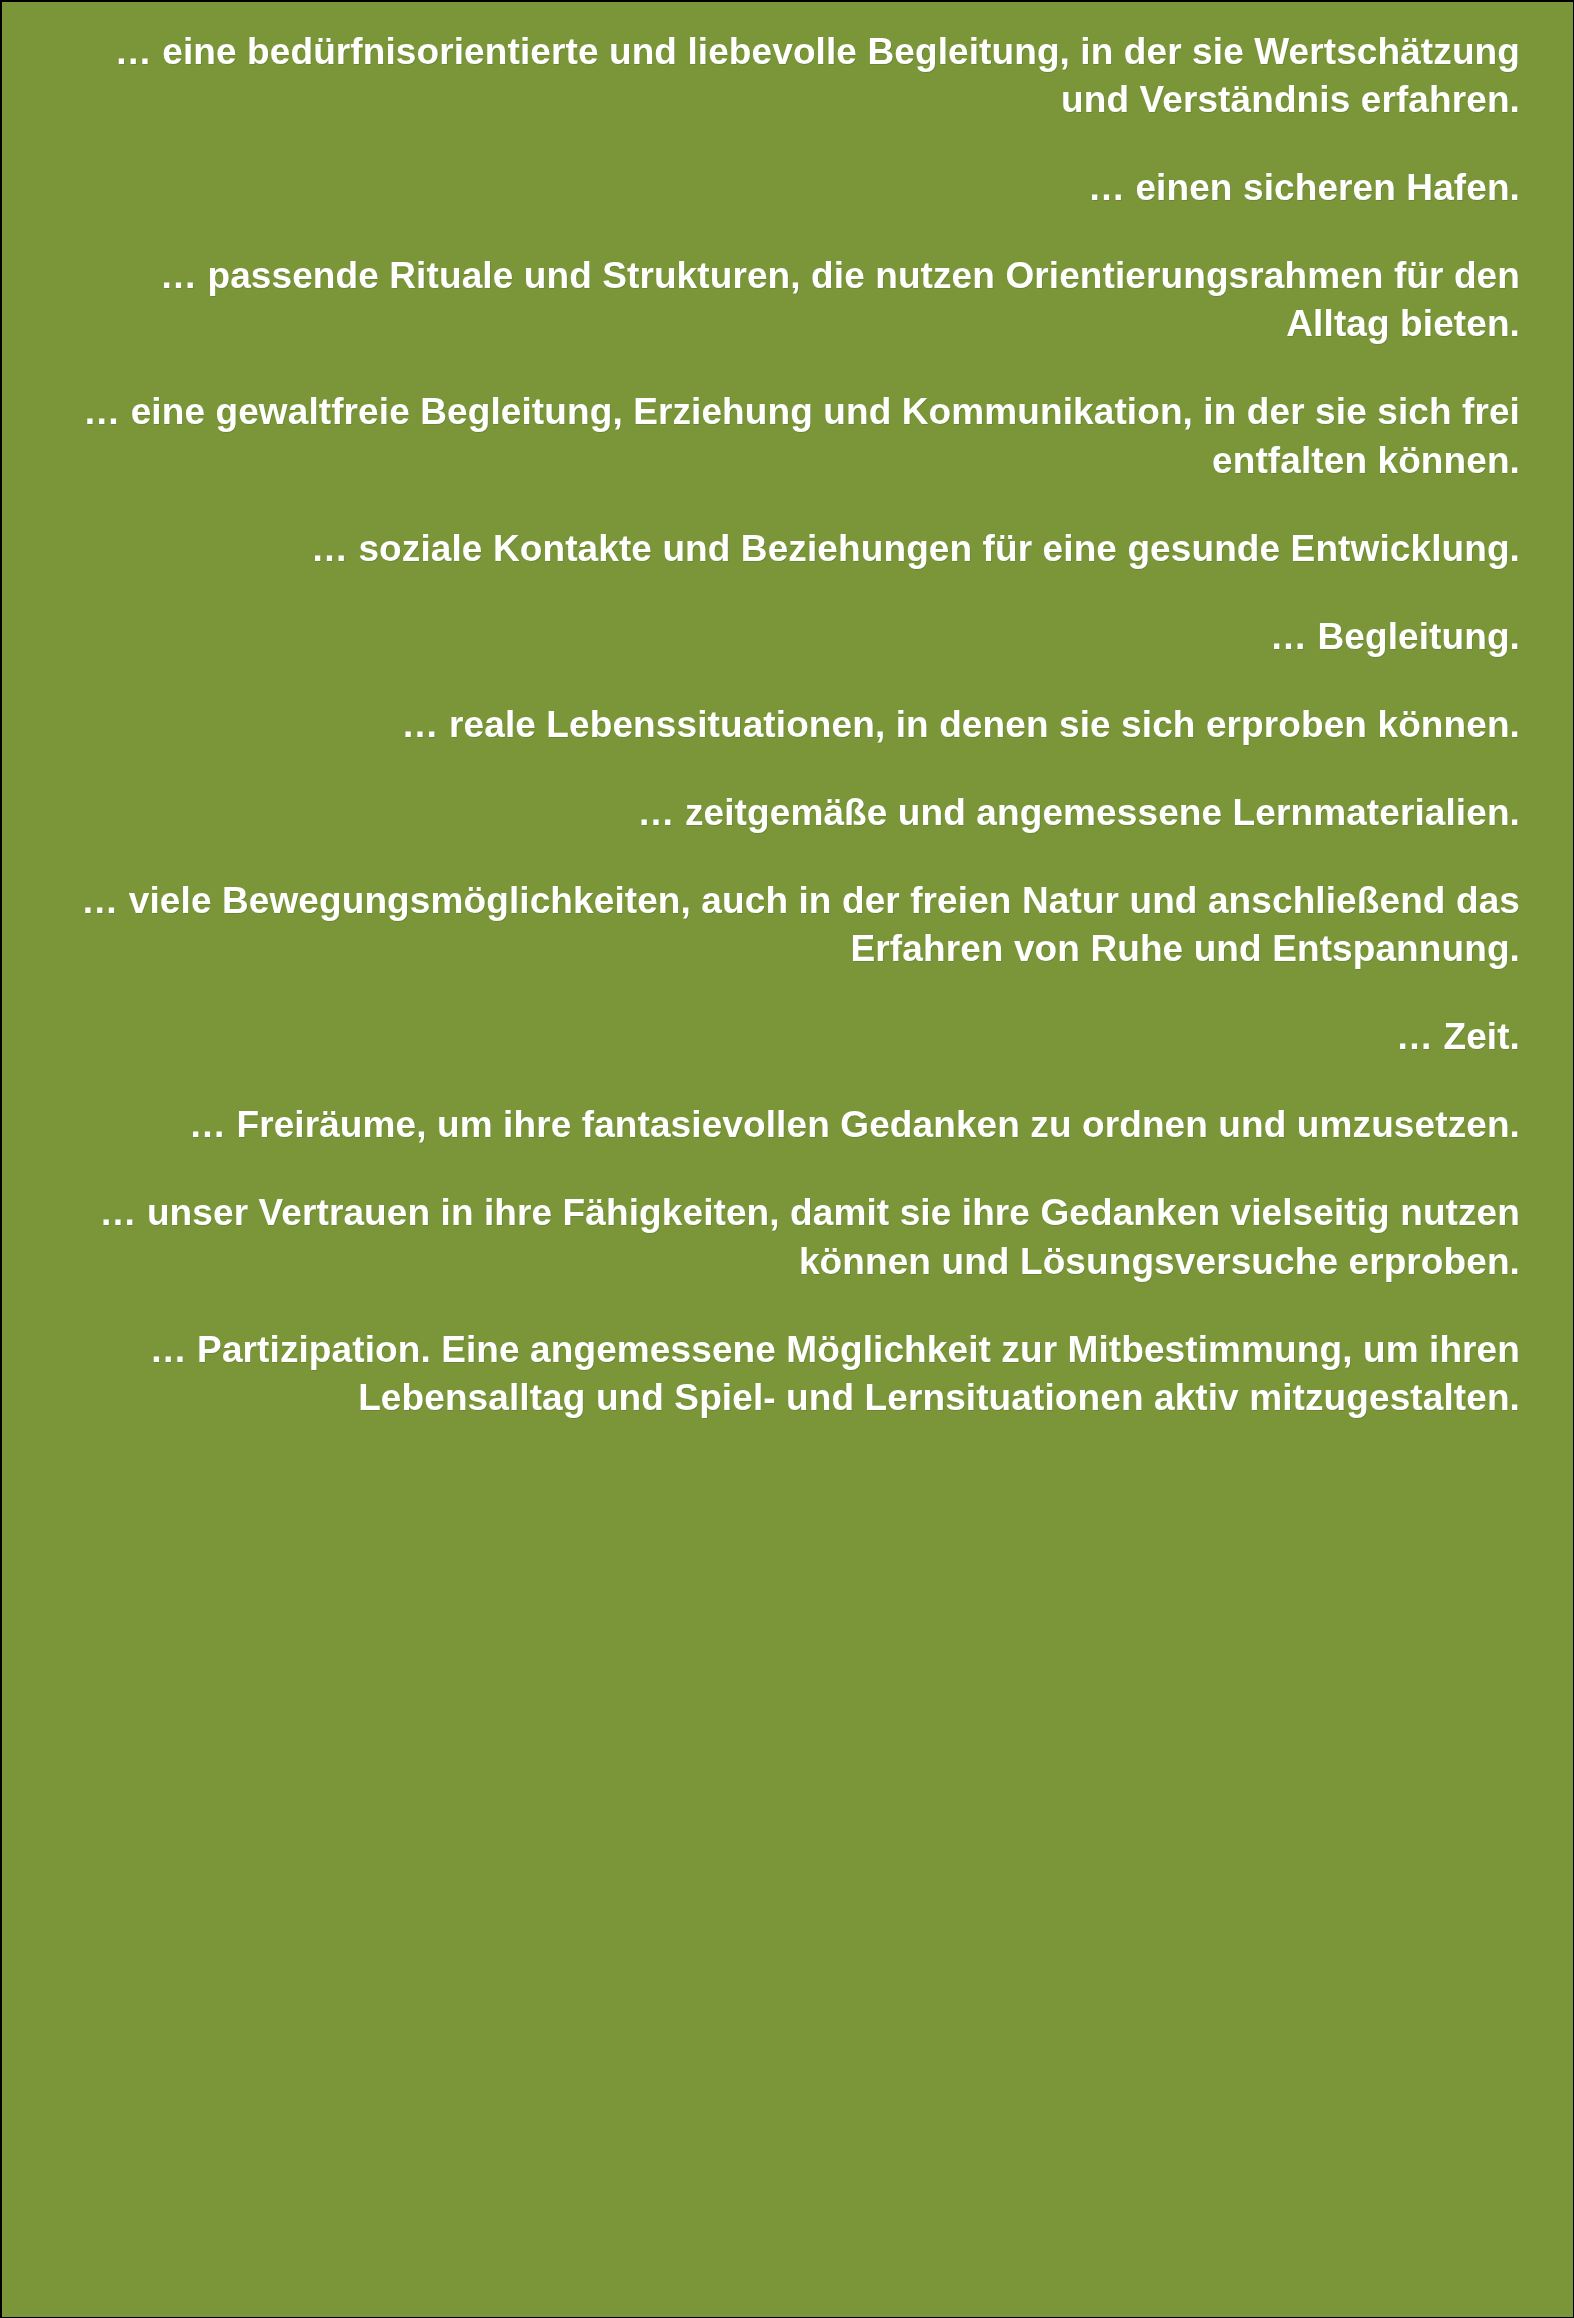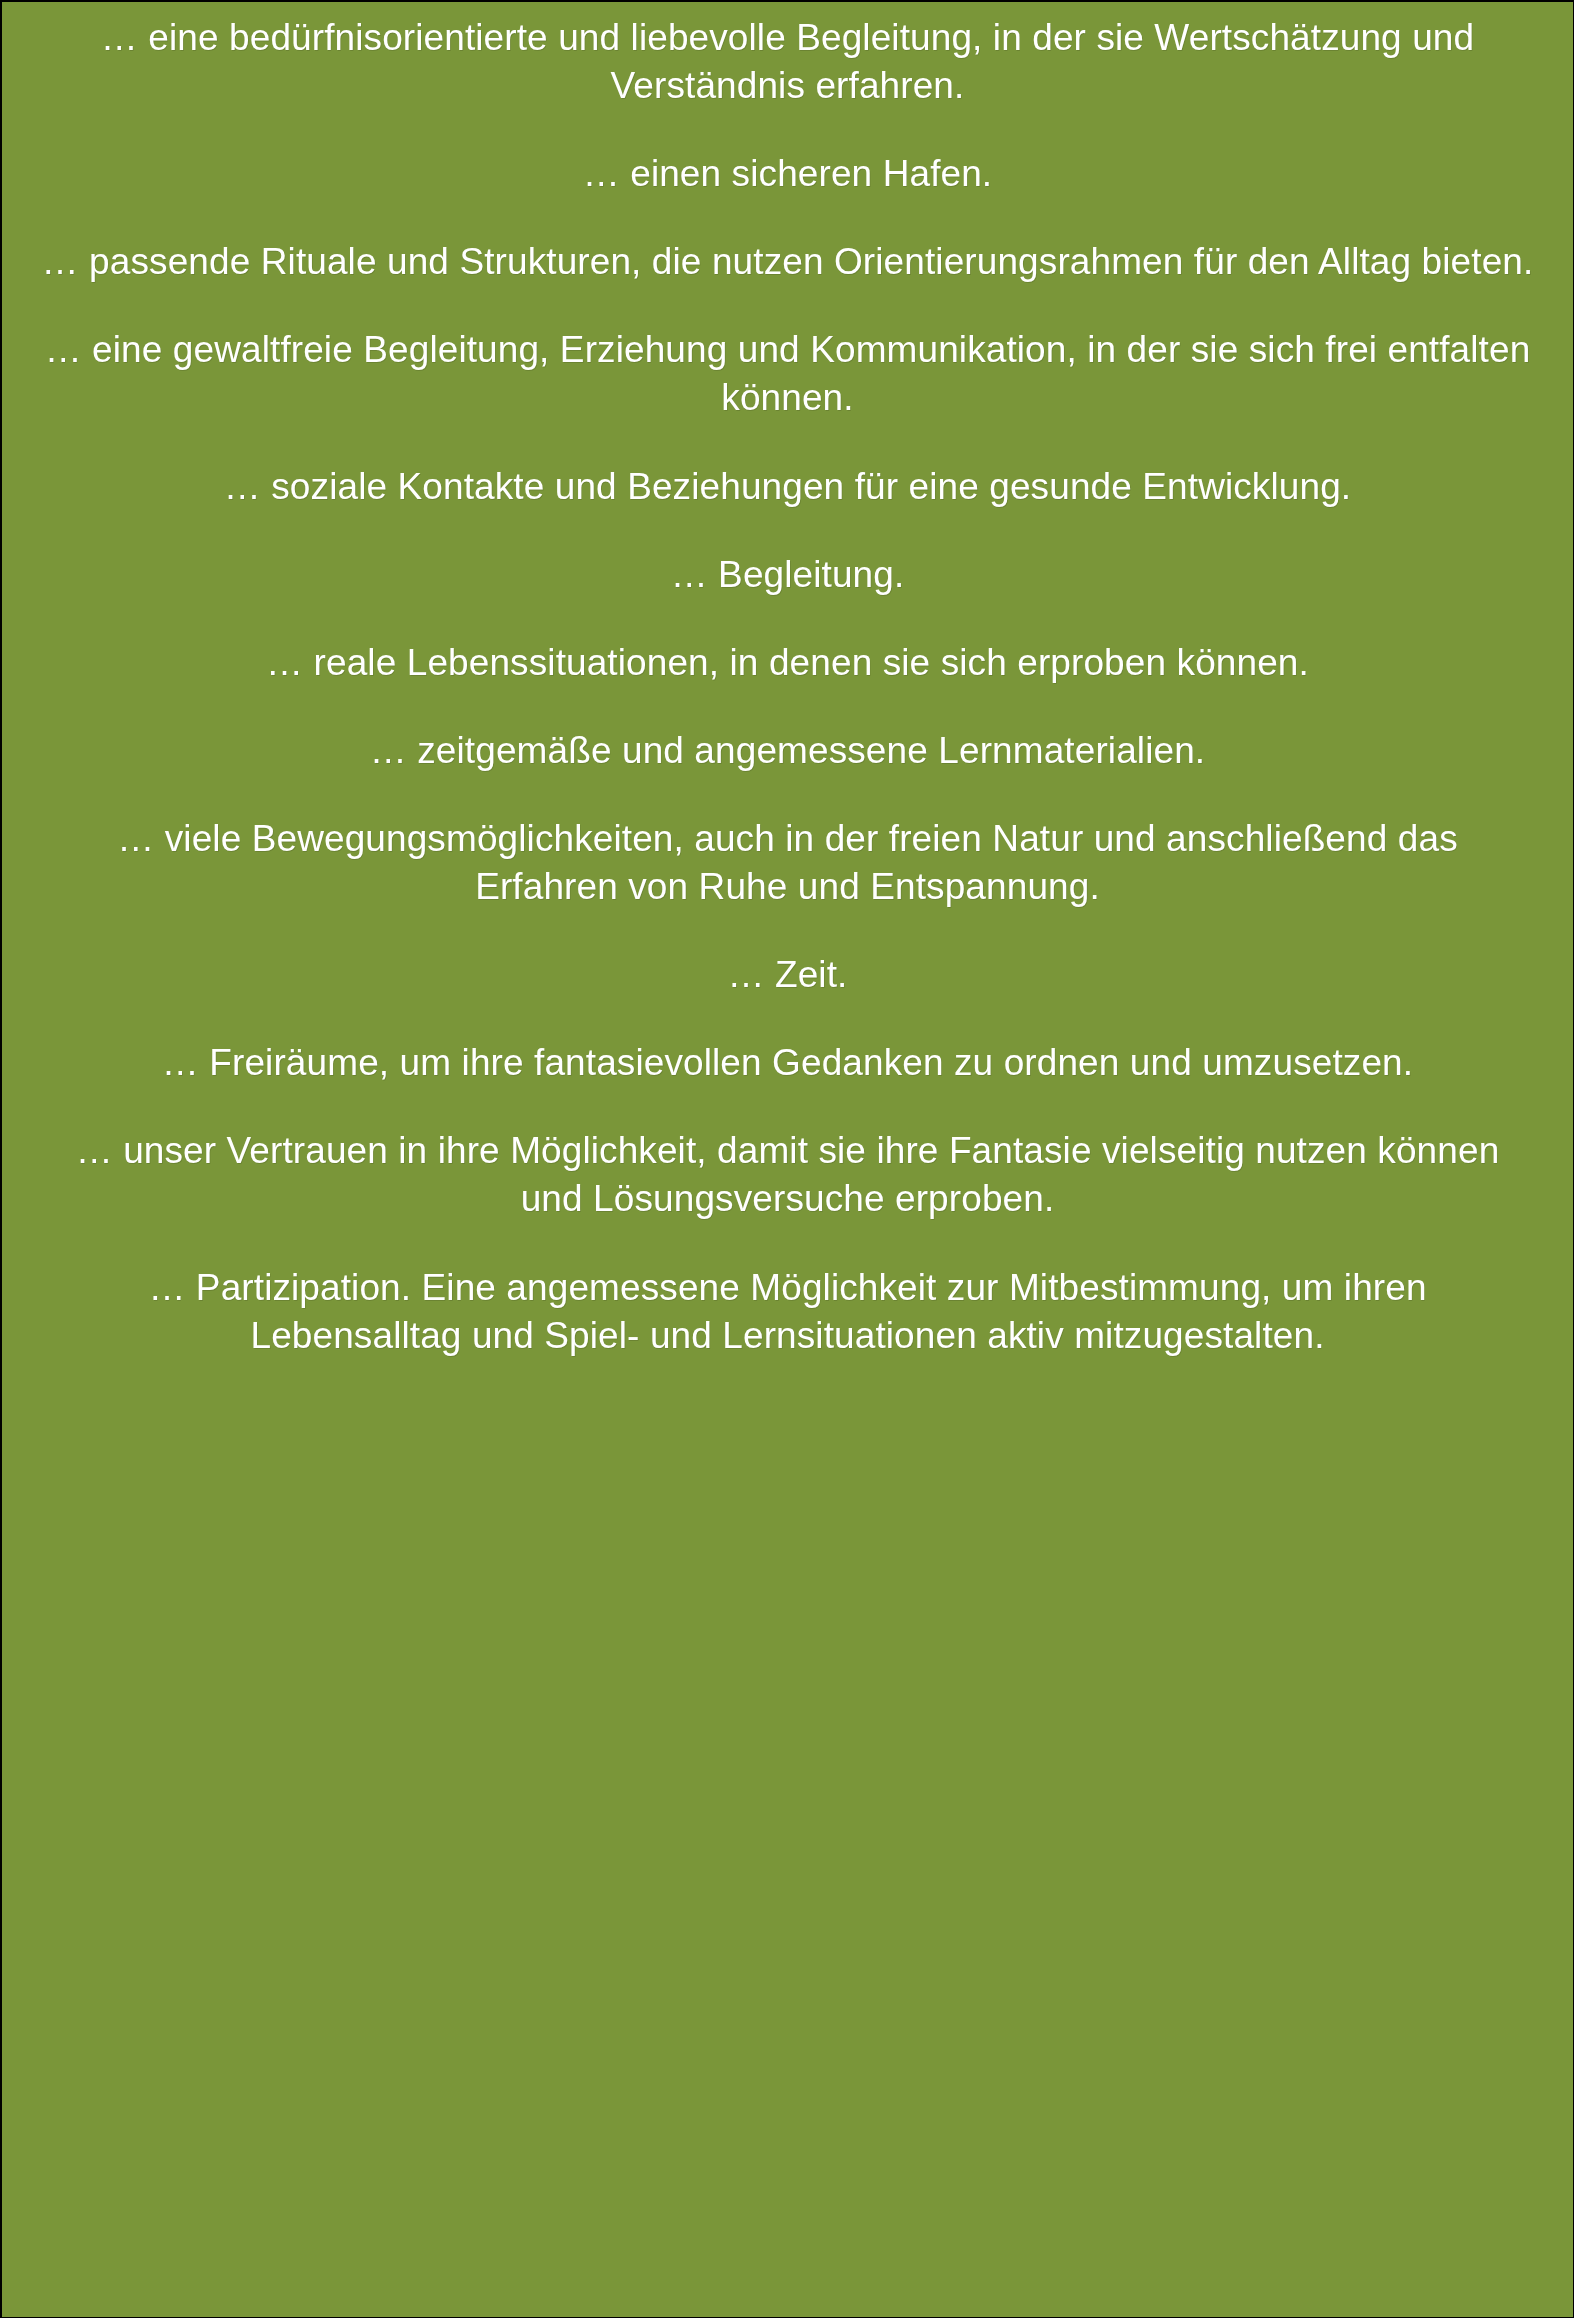--- a/index.html
+++ b/index.html
@@ -23,27 +23,27 @@
     position: absolute;
     left: 0;
     right: 0;
     top: 0;
     padding: 10px 37px 0 37px;
     box-sizing: border-box;
   }
 
   .line {
     color: #FFFFFF;
-    text-align: center;
+    text-align: right;
     font-size: 37px;
     line-height: 1.30;
-    font-weight: 400;
+    font-weight: 700;
     font-stretch: condensed;
     letter-spacing: 0.1px;
-    margin: 2px;
+    margin: 16px;
     padding: 0;
     text-shadow: 0.7px 0.7px 0 rgba(0,0,0,0.12);
   }
 
   
   .line + .line {
     margin-top: 40px;
   }
 </style>
 </head>
@@ -56,18 +56,18 @@
     <p class="line">… einen sicheren Hafen.</p>
     <p class="line">… passende Rituale und Strukturen, die nutzen Orientierungsrahmen für den Alltag bieten.</p>
     <p class="line">… eine gewaltfreie Begleitung, Erziehung und Kommunikation, in der sie sich frei entfalten können.</p>
     <p class="line">… soziale Kontakte und Beziehungen für eine gesunde Entwicklung.</p>
     <p class="line">… Begleitung.</p>
     <p class="line">… reale Lebenssituationen, in denen sie sich erproben können.</p>
     <p class="line">… zeitgemäße und angemessene Lernmaterialien.</p>
     <p class="line">… viele Bewegungsmöglichkeiten, auch in der freien Natur und anschließend das Erfahren von Ruhe und Entspannung.</p>
     <p class="line">… Zeit.</p>
     <p class="line">… Freiräume, um ihre fantasievollen Gedanken zu ordnen und umzusetzen.</p>
-    <p class="line">… unser Vertrauen in ihre Möglichkeit, damit sie ihre Fantasie vielseitig nutzen können und Lösungsversuche erproben.</p>
+    <p class="line">… unser Vertrauen in ihre Fähigkeiten, damit sie ihre Gedanken vielseitig nutzen können und Lösungsversuche erproben.</p>
     <p class="line">… Partizipation. Eine angemessene Möglichkeit zur Mitbestimmung, um ihren Lebensalltag und Spiel- und Lernsituationen aktiv mitzugestalten.</p>
 
   </div>
 </div>
 
 
 </body></html>

